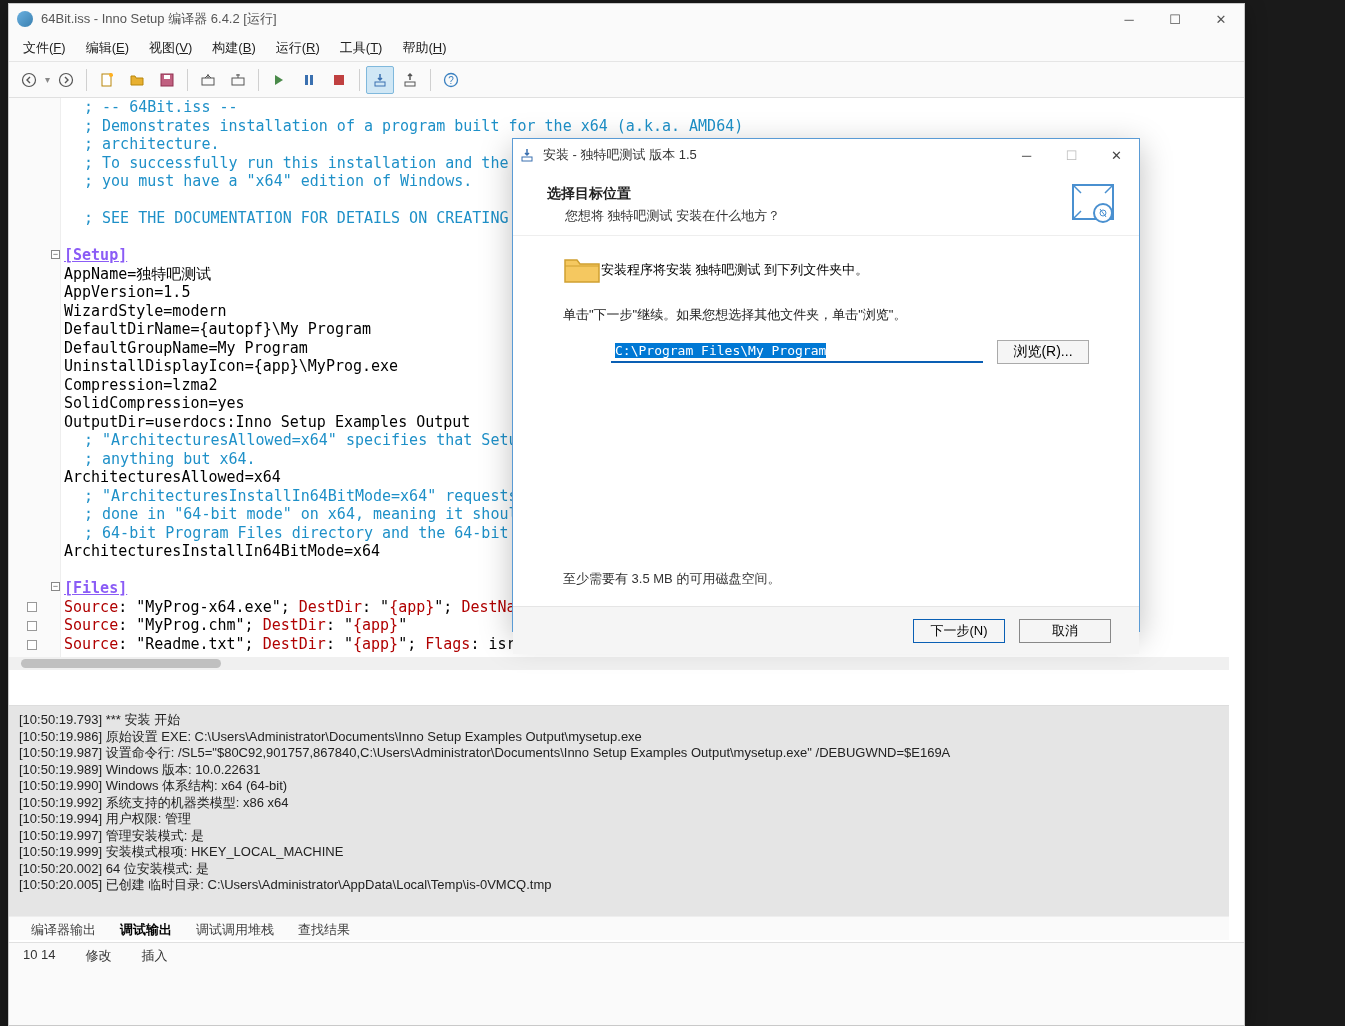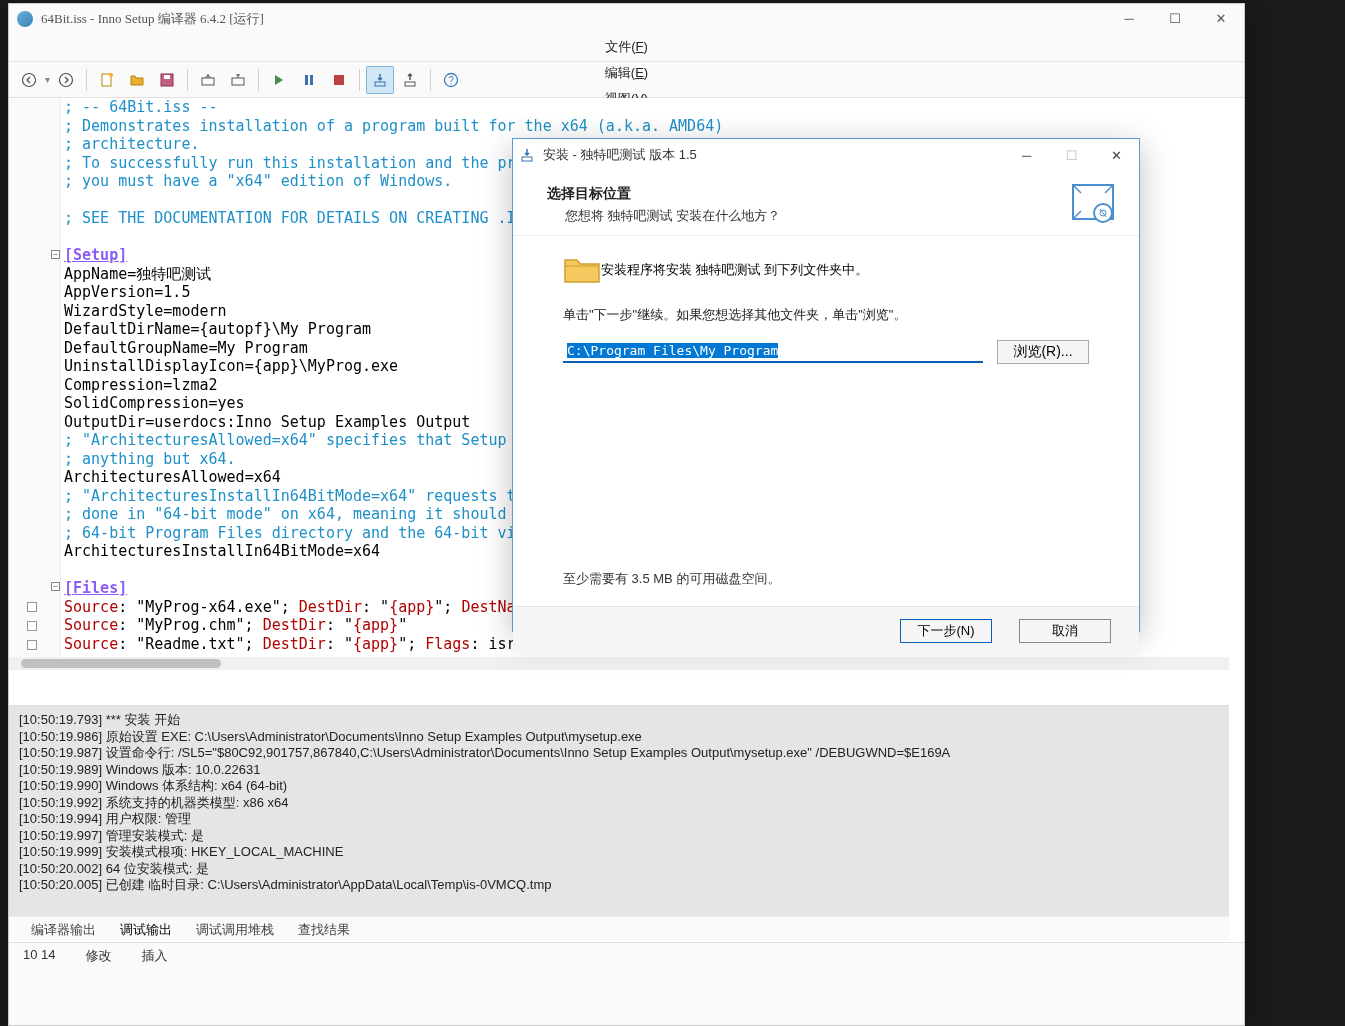--- a/index.html
+++ b/index.html
@@ -1,51 +1,51 @@
 <!DOCTYPE html>
 <html><head>
 <meta charset="utf-8">
 <style>
 * { margin: 0; padding: 0; box-sizing: border-box; }
 body { font-family: "Segoe UI", "Microsoft YaHei", sans-serif; font-size: 13px; background: #1a1a1a; width: 1345px; height: 1026px; overflow: hidden; position: relative; }
 
 .main-window { position: absolute; top: 3px; left: 8px; width: 1237px; height: 1023px; background: #fff; border: 1px solid #c9c9c9; box-shadow: 0 4px 20px rgba(0,0,0,0.3); }
-.titlebar { height: 30px; display: flex; align-items: center; padding: 0 8px; background: #fafafa; font-family: Liberation Serif, serif; }
+.titlebar { height: 30px; display: flex; align-items: center; padding: 0 8px; background: #fafafa; }
 .titlebar-icon { width: 16px; height: 16px; margin-right: 8px; border-radius: 50%; background: linear-gradient(135deg, #6ab0e0, #3a80b0); }
 .titlebar-text { flex: 1; color: #555; font-size: 13px; }
 .win-controls { display: flex; margin-right: -8px; }
 .win-btn { width: 46px; height: 30px; display: flex; align-items: center; justify-content: center; color: #555; cursor: pointer; }
 
-.menubar { height: 28px; display: flex; align-items: center; padding: 0 4px; background: #fafafa; border-bottom: 1px solid #e5e5e5; flex-direction: column; }
+.menubar { height: 28px; display: flex; align-items: center; padding: 0 4px; background: #fafafa; border-bottom: 1px solid #e5e5e5; }
 .menu-item { padding: 4px 10px; color: #222; cursor: pointer; }
 .menu-item u { text-decoration: underline; }
 
 .toolbar { height: 36px; display: flex; align-items: center; padding: 0 6px; background: #fafafa; border-bottom: 1px solid #e0e0e0; gap: 2px; }
 .tool-btn { width: 28px; height: 28px; display: flex; align-items: center; justify-content: center; color: #555; cursor: pointer; border: 1px solid transparent; border-radius: 2px; }
 .tool-btn.active { background: #d0e7f5; border-color: #7fb8dc; }
 .tool-sep { width: 1px; height: 22px; background: #d0d0d0; margin: 0 4px; }
 
 .editor { position: absolute; top: 94px; left: 0; right: 15px; bottom: 364px; background: #fff; overflow: hidden; }
 .gutter { position: absolute; left: 0; top: 0; width: 52px; height: 100%; background: #fafafa; border-right: 1px solid #eee; }
 .gutter-mark { position: absolute; left: 18px; width: 10px; height: 10px; border: 1px solid #999; background: #fff; font-size: 9px; line-height: 8px; text-align: center; }
 .fold-mark { position: absolute; left: 42px; width: 9px; height: 9px; border: 1px solid #888; background: #fff; font-size: 9px; line-height: 7px; text-align: center; color: #555; }
 .code { position: absolute; left: 55px; top: 0; right: 0; font-family: Consolas, monospace; font-size: 15px; line-height: 18.5px; white-space: pre; color: #000; }
-.c-comment { color: #1e90c8; }
+.c-comment { color: #1e90c8; margin-left: 20px; }
 .c-section { font-weight: bold; color: #8b5cf6; }
 .c-ident { color: #b00000; }
 .c-key { color: #000; }
 .hscroll { position: absolute; bottom: 355px; left: 0; right: 15px; height: 13px; background: #f0f0f0; }
 .hscroll-thumb { position: absolute; left: 12px; top: 2px; width: 200px; height: 9px; background: #c0c0c0; border-radius: 5px; }
 
 .output-panel { position: absolute; bottom: 105px; left: 0; right: 15px; height: 215px; background: #e5e5e5; border-top: 1px solid #ddd; padding: 6px 10px; font-size: 13px; line-height: 16.5px; color: #222; overflow: hidden; }
 .output-line .ts { color: #222; }
 
 .output-tabs { position: absolute; bottom: 85px; left: 0; right: 15px; height: 24px; display: flex; padding: 0 10px; border-top: 1px solid #eee; background: #fafafa; }
 .out-tab { padding: 4px 12px; color: #444; cursor: pointer; font-size: 13px; }
-.out-tab.active { font-weight: normal; color: #000; }
+.out-tab.active { font-weight: bold; color: #000; }
 
 .statusbar { position: absolute; bottom: 0; left: 0; right: 0; height: 83px; background: #fafafa; border-top: 1px solid #e0e0e0; padding: 4px 14px; font-size: 13px; color: #333; display: flex; gap: 30px; }
 
 
 .dialog { position: absolute; left: 512px; top: 138px; width: 628px; height: 494px; background: #fff; border: 1px solid #5a9bd5; box-shadow: 0 8px 30px rgba(0,0,0,0.25); }
 .dlg-titlebar { height: 32px; display: flex; align-items: center; padding: 16px 6px; background: #fff; }
 .dlg-icon { width: 16px; height: 16px; margin-right: 8px; }
 .dlg-title { flex: 1; color: #333; font-size: 13px; }
 .dlg-win { display: flex; margin-right: -6px; }
 .dlg-btn { width: 45px; height: 30px; display: flex; align-items: center; justify-content: center; color: #444; cursor: pointer; }
@@ -53,27 +53,27 @@
 
 .dlg-header { padding: 14px 24px 10px 34px; position: relative; border-bottom: 1px solid #eee; }
 .dlg-header h3 { font-size: 14px; font-weight: bold; color: #222; margin-bottom: 4px; }
 .dlg-header p { font-size: 13px; color: #333; margin-left: 18px; }
 .dlg-header-icon { position: absolute; right: 18px; top: 8px; width: 56px; height: 48px; }
 
 .dlg-body { padding: 18px 50px; background: #fff; position: relative; height: 370px; }
 .dlg-folder-row { display: flex; align-items: center; margin-bottom: 20px; }
 .folder-icon { width: 38px; height: 32px; }
 .dlg-body p { font-size: 13px; color: #222; margin-bottom: 16px; }
-.path-row { display: flex; gap: 14px; align-items: center; }
+.path-row { display: flex; gap: 14px; align-items: center; margin-left: 48px; }
 .path-input { flex: 1; height: 22px; border: none; border-bottom: 2px solid #0a5fb4; font-family: "Microsoft YaHei", monospace; font-size: 13px; padding: 2px 4px; }
 .path-input .selected { background: #0078d4; color: #fff; }
 .browse-btn { width: 92px; height: 24px; border: 1px solid #aaa; background: #f5f5f5; font-size: 14px; cursor: pointer; }
 .disk-note { position: absolute; bottom: 18px; left: 50px; font-size: 13px; color: #333; }
 
-.dlg-footer { height: 48px; border-top: 1px solid #e5e5e5; background: #f5f5f5; display: flex; justify-content: flex-end; align-items: center; padding: 0 28px; gap: 27px; }
+.dlg-footer { height: 48px; border-top: 1px solid #e5e5e5; background: #f5f5f5; display: flex; justify-content: flex-end; align-items: center; padding: 0 28px; gap: 14px; }
 .dlg-foot-btn { width: 92px; height: 24px; border: 1px solid #888; background: #f5f5f5; font-size: 13px; cursor: pointer; }
 .dlg-foot-btn.primary { border: 1px solid #0a5fb4; }
 </style>
 </head>
 <body>
 
 <div class="main-window">
   <div class="titlebar">
     <div class="titlebar-icon"></div>
     <div class="titlebar-text">64Bit.iss - Inno Setup 编译器 6.4.2  [运行]</div>

